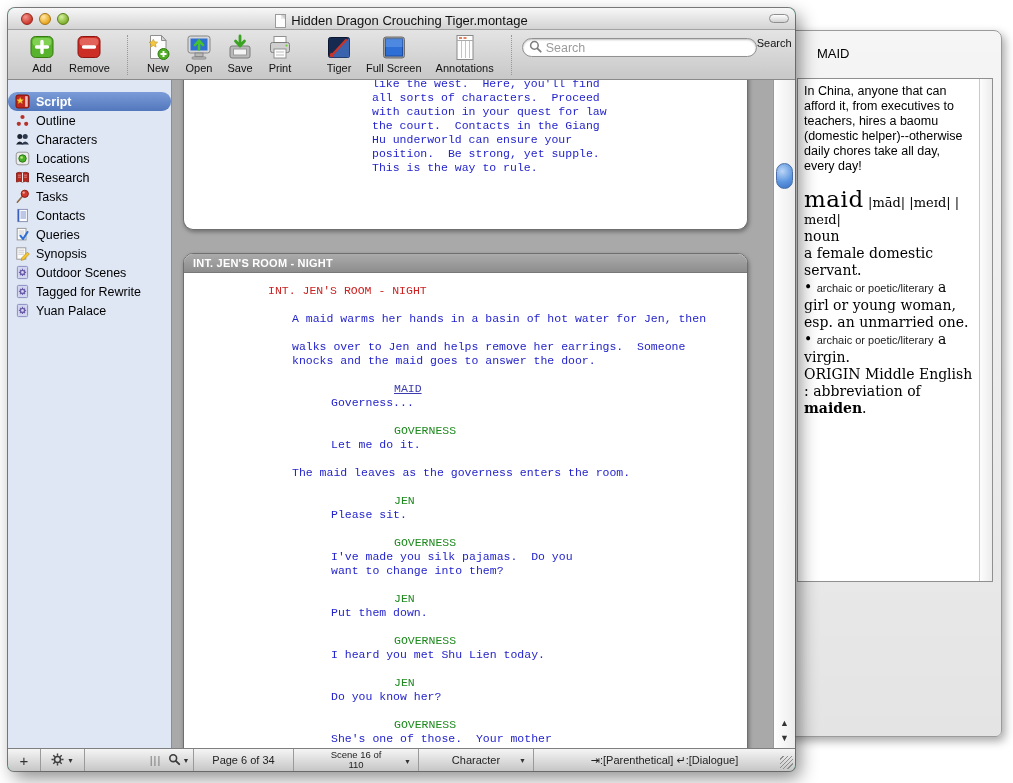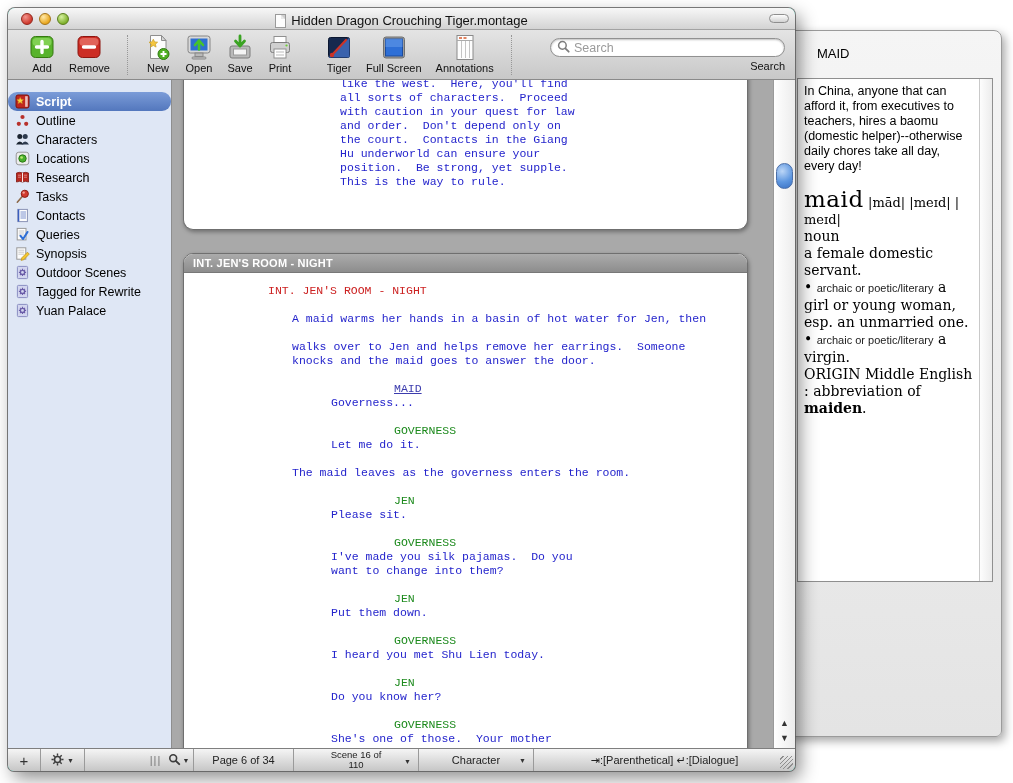--- a/index.html
+++ b/index.html
@@ -52,21 +52,21 @@
   #toolbar { position:absolute; left:0; top:22px; right:0; height:50px;
     background:linear-gradient(180deg,#e4e4e4,#c8c8c8); border-bottom:1px solid #8a8a8a;
     display:flex; align-items:flex-start; padding:4px 10px 0 14px; }
   .tb-group { display:flex; align-items:flex-start; }
   .tb-sep { width:1px; height:40px; border-left:1px dotted #979797; margin:1px 10px 0 10px; }
   .tb-item { display:flex; flex-direction:column; align-items:center; margin:0 7px;
     cursor:default; }
   .tb-item.tb-gap { margin-left:26px; }
   .tb-icon { height:27px; display:flex; align-items:center; }
   .tb-label { font-size:11px; color:#111; margin-top:1px; white-space:nowrap; }
-  #search-group { margin-left:auto; display:flex; flex-direction:column; align-items:flex-end; }
+  #search-group { margin-left:auto; display:flex; align-items:flex-start; }
   #search-field { width:235px; height:19px; border:1px solid #919191; border-radius:10px;
     background:#fff; box-shadow:inset 0 1px 2px rgba(0,0,0,.25); display:flex;
     align-items:center; padding:0 6px; margin-top:4px; }
   #search-placeholder { color:#9b9b9b; font-size:12.5px; margin-left:4px; }
   #search-label { font-size:11px; color:#111; margin-top:3px; }
 
   
   #content { position:absolute; left:0; top:72px; right:0; bottom:23px; display:flex; }
 
   
@@ -76,21 +76,21 @@
     font-size:12.5px; color:#000; white-space:nowrap; }
   .sb-item.selected { background:linear-gradient(180deg,#7b9cd8,#5377bd); color:#fff;
     font-weight:bold;border-radius:9px; }
   .sb-icon { width:16px; height:15px; margin-right:5px; flex:none; }
 
   
   #script-viewport { flex:1; background:#a9a9a9; position:relative; overflow:hidden; }
   .page { position:absolute; left:11px; width:565px; background:#fff;
     border:1px solid #6f6f6f; box-shadow:1px 2px 4px rgba(0,0,0,.35); }
   #page1 { top:-10px; height:160px; border-radius:0 0 10px 10px; border-top:none; overflow:hidden;}
-  #page1-text { position:absolute; top:7px; left:0; right:0; }
+  #page1-text { position:absolute; top:7px; left:0; right:0;padding-left:32px; }
   #page2 { top:173px; height:620px; border-radius:10px 10px 0 0; }
   #scene-bar { height:19px; border-radius:9px 9px 0 0;
     background:linear-gradient(180deg,#ababab,#8d8d8d); border-bottom:1px solid #787878;
     color:#fff; font-size:11px; font-weight:bold; line-height:18px; padding-left:9px;
     letter-spacing:.2px; }
   #page2-text { padding-top:11px; }
   .ln { height:14px; line-height:14px; white-space:pre;
     font-family:"Liberation Mono", monospace; font-size:11.5px; }
   .ln-action  { margin-left:108px;  color:#2424cc; }
   .ln-dlg     { margin-left:147px; color:#2424cc; }
@@ -393,21 +393,20 @@
           <span>Yuan Palace</span>
         </div>
       </div>
 
     <div id="script-viewport">
       <div id="page1" class="page">
         <div id="page1-text">
             <div class="ln ln-dlg1">like the west.  Here, you'll find</div>
             <div class="ln ln-dlg1">all sorts of characters.  Proceed</div>
             <div class="ln ln-dlg1">with caution in your quest for law</div>
-            <div class="ln ln-dlg1">and order.  Don't depend only on</div>
             <div class="ln ln-dlg1">the court.  Contacts in the Giang</div>
             <div class="ln ln-dlg1">Hu underworld can ensure your</div>
             <div class="ln ln-dlg1">position.  Be strong, yet supple.</div>
             <div class="ln ln-dlg1">This is the way to rule.</div>
           </div>
       </div>
       <div id="page2" class="page">
         <div id="scene-bar">INT. JEN'S ROOM - NIGHT</div>
         <div id="page2-text">
             <div class="ln ln-scene">INT. JEN'S ROOM - NIGHT</div>

